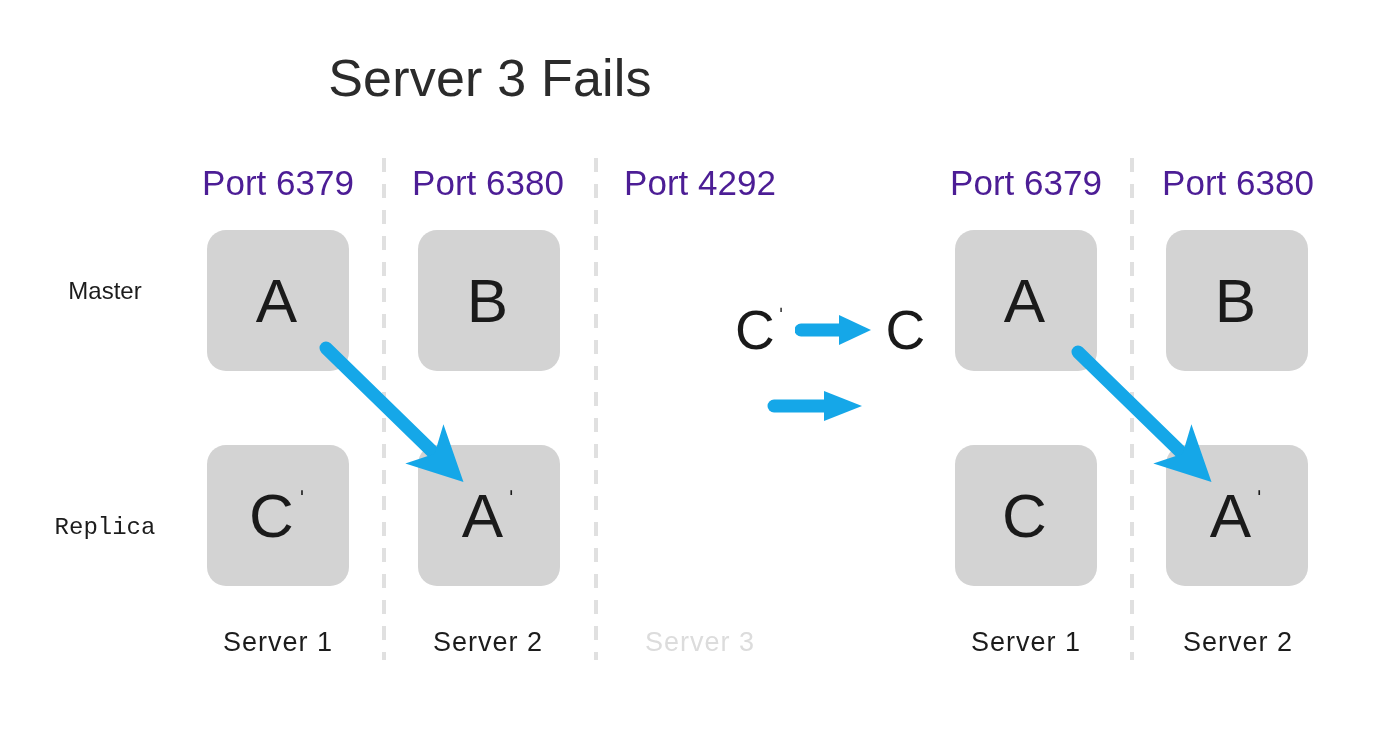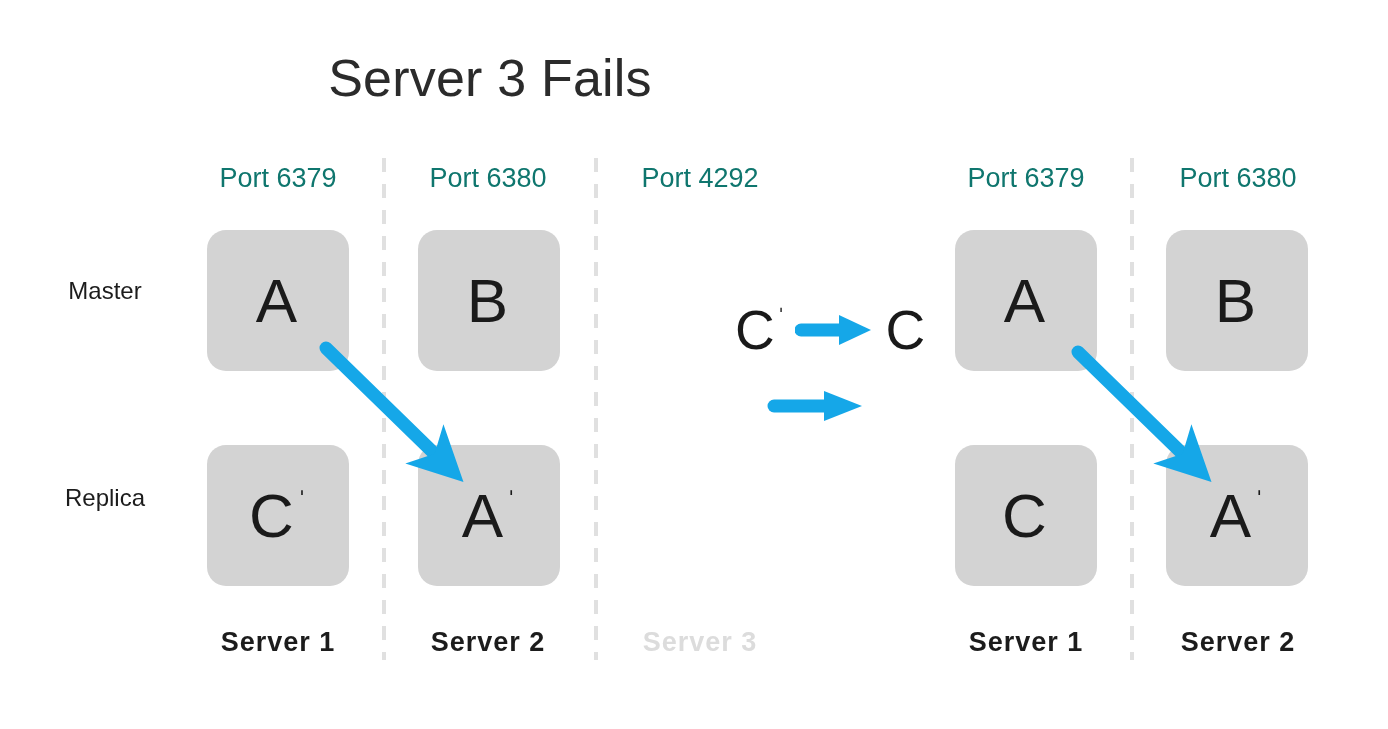--- a/index.html
+++ b/index.html
@@ -41,39 +41,39 @@
   .row-label {
     position: absolute;
     font-size: 24px;
     font-weight: 400;
     color: #1c1c1c;
     text-align: center;
     width: 190px;
     left: 10px;
   }
   .row-label.master  { top: 277px; }
-  .row-label.replica { top: 484px; }
+  .row-label.replica { top: 514px; font-family: Liberation Mono, monospace; }
 
   
   .port-label {
     position: absolute;
-    font-size: 27px;
+    font-size: 35px;
     font-weight: 500;
-    color: #0f766e;
+    color: #4c1d95;
     text-align: center;
     width: 200px;
     top: 163px;
     white-space: nowrap;
   }
 
   
   .server-label {
     position: absolute;
     font-size: 27px;
-    font-weight: 700;
+    font-weight: 400;
     color: #1c1c1c;
     text-align: center;
     width: 200px;
     top: 627px;
     white-space: nowrap;
     letter-spacing: 1px;
   }
   .server-label.dimmed { color: #dcdcdc; }
 
   

